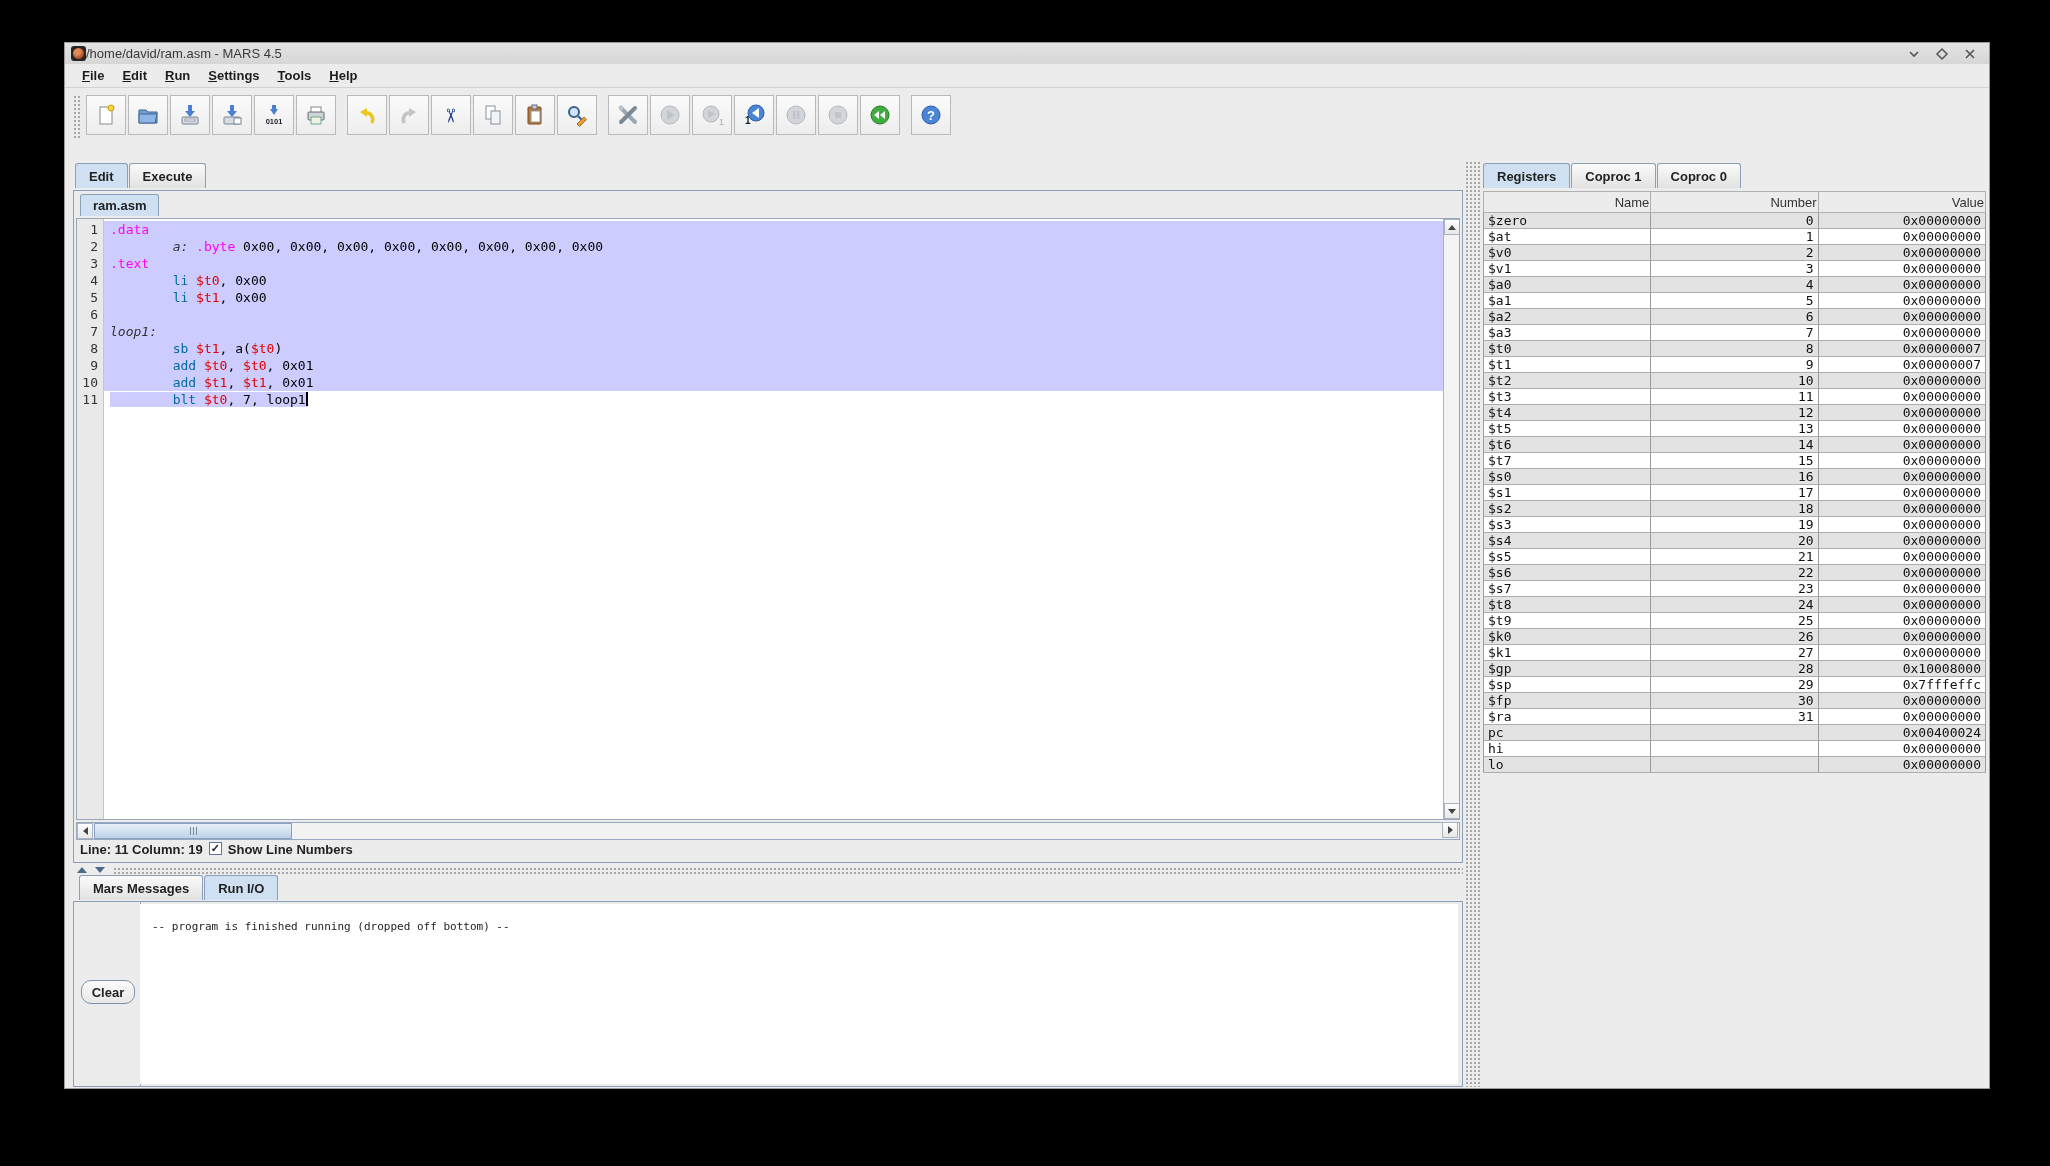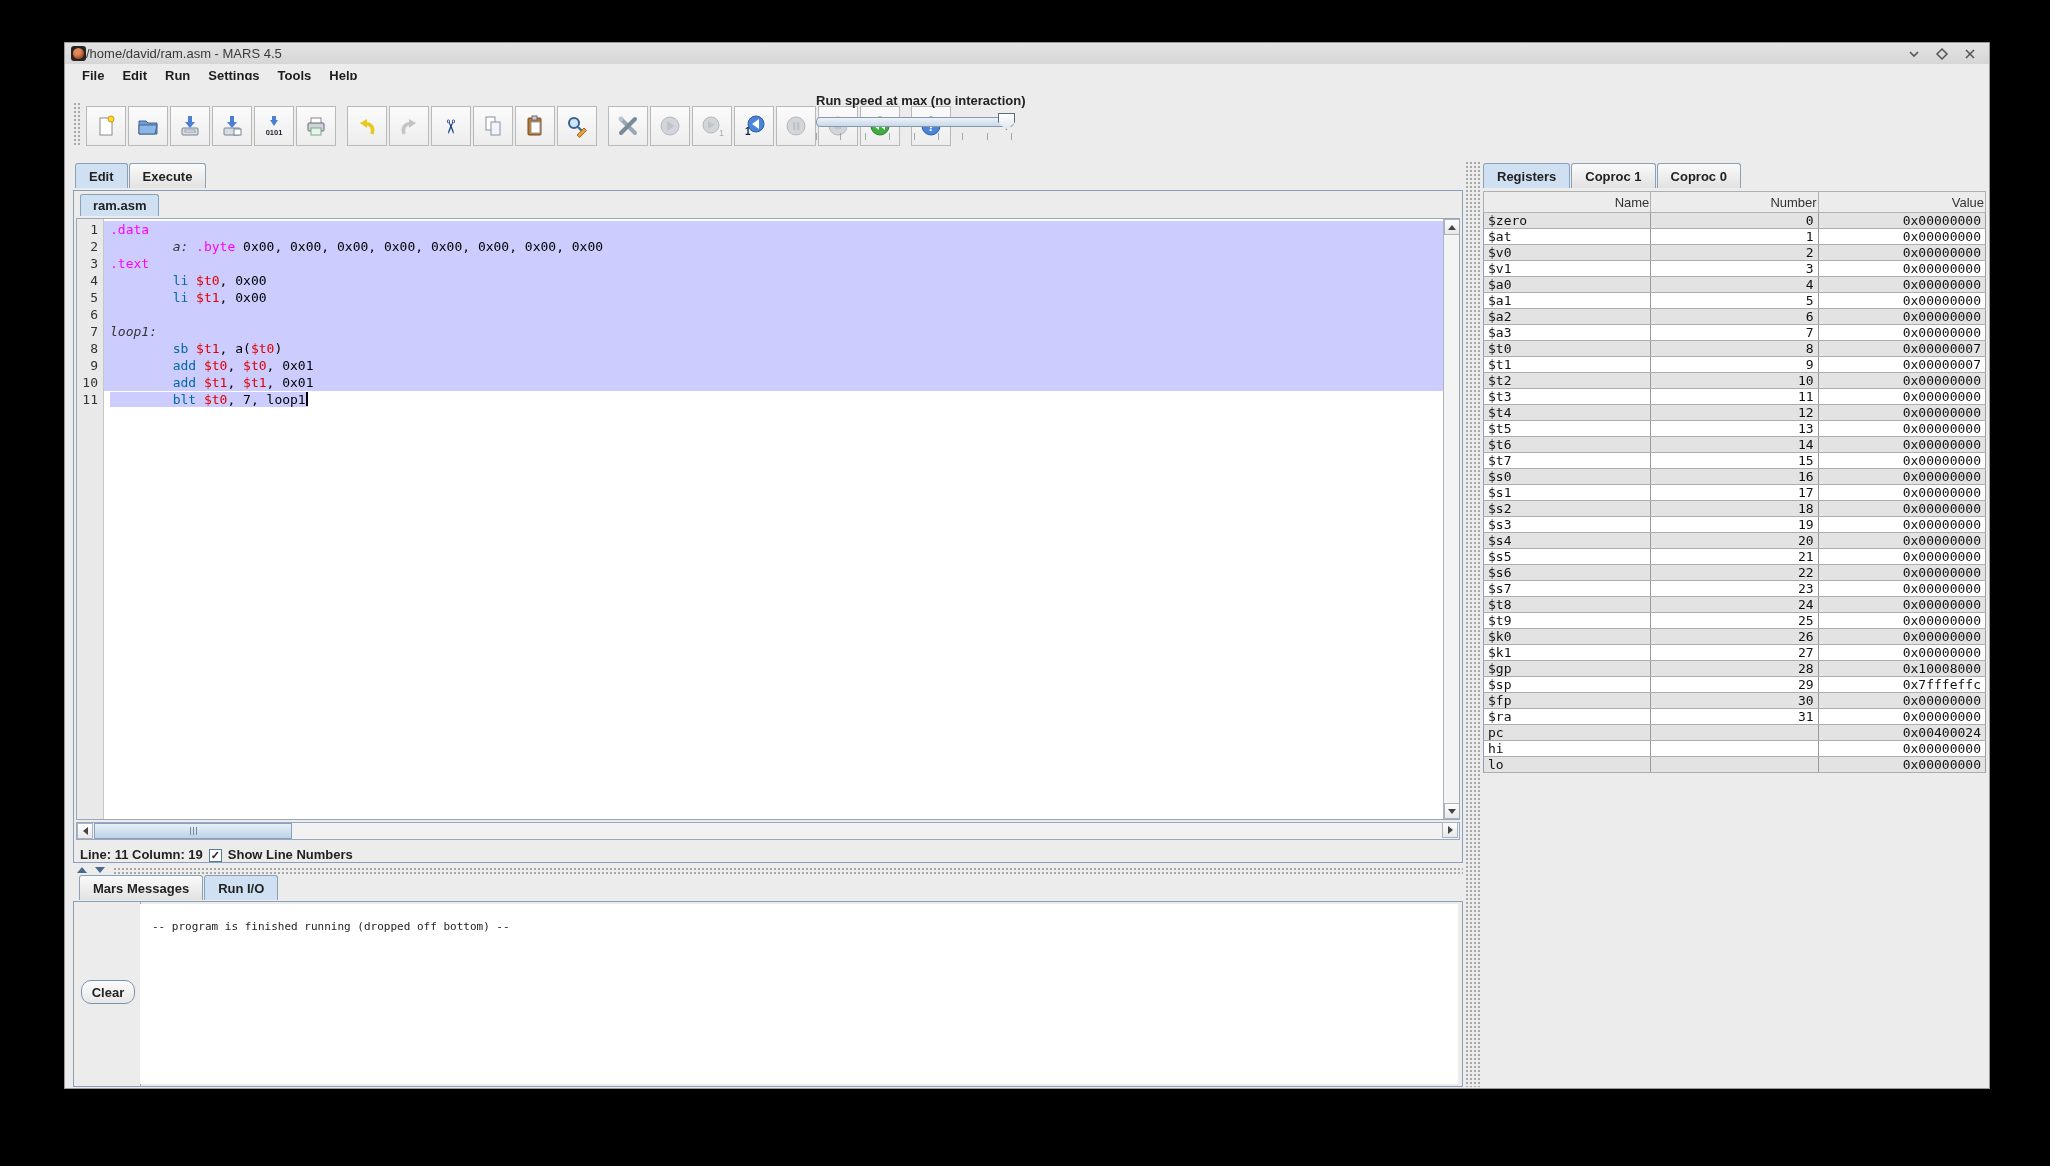--- a/index.html
+++ b/index.html
@@ -16,21 +16,21 @@
   .marsicon::after{content:"";position:absolute;left:2px;top:2px;width:11px;height:11px;border-radius:50%;
             background:radial-gradient(circle at 38% 32%,#e08a5a 0 30%,#b35a33 60%,#5a2c1a 100%)}
   .winctl{display:flex;gap:14px;margin-right:12px}
   .winctl .wbtn{width:14px;height:14px;display:flex;align-items:center;justify-content:center;cursor:default}
   
   #menubar{position:absolute;left:0;top:21px;width:100%;height:24px;background:#ececec;
            border-bottom:1px solid #d2d2d2;display:flex;align-items:center;padding-left:8px;box-sizing:border-box}
   #menubar .mi{font-size:13px;font-weight:bold;color:#1d1d1d;padding:3px 9px}
   #menubar .mi::first-letter{text-decoration:underline}
   
-  #toolbar{position:absolute;left:0;top:37px;width:100%;height:66px;background:#ececec;display:flex;align-items:flex-end}
+  #toolbar{position:absolute;left:0;top:52px;width:100%;height:66px;background:#ececec;display:flex;align-items:flex-start}
   .grip{width:8px;height:44px;margin:0 4px 0 8px;background-image:radial-gradient(#a8a8a8 1px,transparent 1.3px);background-size:4px 4px}
   .tb{width:40px;height:40px;margin:0 1px;background:linear-gradient(#fbfbfb,#ededed);border:1px solid #b9b9b9;
       box-sizing:border-box;display:flex;align-items:center;justify-content:center;position:relative}
   .tbsep{width:9px;height:40px}
   .icon-char{font-size:19px;line-height:1;color:#1a3a8a;transform:rotate(90deg);font-family:"DejaVu Sans",sans-serif}
   
   #speed{position:absolute;left:751px;top:50px;width:216px}
   #speed .lbl{font-size:13px;font-weight:bold;color:#222;white-space:nowrap}
   .slider{position:relative;margin-top:5px;height:16px}
   .strack{position:absolute;left:0;top:4px;width:196px;height:8px;border:1px solid #8898a8;border-radius:4px;
@@ -75,21 +75,21 @@
   .tri-left{width:0;height:0;border-top:4px solid transparent;border-bottom:4px solid transparent;border-right:5px solid #444}
   .tri-right{width:0;height:0;border-top:4px solid transparent;border-bottom:4px solid transparent;border-left:5px solid #444}
   #hscroll{position:absolute;left:2px;top:631px;width:1384px;height:18px;background:#f2f2f2;
            border:1px solid #98a8c0;box-sizing:border-box}
   #hthumb{position:absolute;left:17px;top:0;width:198px;height:16px;background:linear-gradient(#e8f0f8,#bcd2e8);
           border:1px solid #8aa0c0;box-sizing:border-box;display:flex;align-items:center;justify-content:center;gap:2px}
   #hthumb i{width:1px;height:8px;background:#7a8aa0}
   #hscroll .left{position:absolute;left:0;top:0}
   #hright{position:absolute;left:1368px;top:631px}
   
-  #editstatus{position:absolute;left:2px;top:651px;width:1384px;height:20px;display:flex;align-items:flex-end;gap:6px;
+  #editstatus{position:absolute;left:2px;top:651px;width:1384px;height:20px;display:flex;align-items:flex-start;gap:6px;
               font-size:13px;font-weight:bold;color:#222;padding-left:4px;box-sizing:border-box}
   .chk{width:13px;height:13px;background:#fff;border:1px solid #5a7a9a;box-sizing:border-box;display:flex;
        align-items:center;justify-content:center;font-size:11px;color:#223;font-weight:bold;line-height:1}
   
   #hdivider{position:absolute;left:8px;top:822px;width:1390px;height:10px;display:flex;align-items:center}
   #hdivider .arrows{display:flex;gap:8px;margin-right:8px;margin-left:4px}
   #hdivider .dotline{flex:1;height:7px;background-image:radial-gradient(#a8a8a8 0.8px,transparent 1px);background-size:4px 4px}
   .dtri-up{width:0;height:0;border-left:5px solid transparent;border-right:5px solid transparent;border-bottom:6px solid #4a6a8a}
   .dtri-down{width:0;height:0;border-left:5px solid transparent;border-right:5px solid transparent;border-top:6px solid #4a6a8a}
   
@@ -292,38 +292,20 @@
     <div class="tbsep"></div>
 
     <div class="tb">
       <svg width="24" height="24">
         <circle cx="12" cy="12" r="9" fill="#4a85d8" stroke="#2a5aa8"></circle>
         <text x="12" y="16.5" text-anchor="middle" font-size="13" font-weight="bold" fill="#fff">?</text>
       </svg>
     </div>
   </div>
 
-  <div id="speed">
-    <div class="lbl">Run speed at max (no interaction)</div>
-    <div class="slider">
-      <div class="strack"></div>
-      <div class="sthumb"></div>
-    </div>
-    <div class="ticks" id="ticks">
-        <i></i>
-        <i></i>
-        <i></i>
-        <i></i>
-        <i></i>
-        <i></i>
-        <i></i>
-        <i></i>
-        <i></i>
-      </div>
-  </div>
 
   <div id="maintabs">
     <span class="tab sel">Edit</span><span class="tab">Execute</span>
   </div>
 
   <div id="editorpanel">
     <div id="filetab"><span class="tab sel">ram.asm</span></div>
     <div id="viewport">
       <div id="gutterbg"></div>
       <div id="code-lines">

